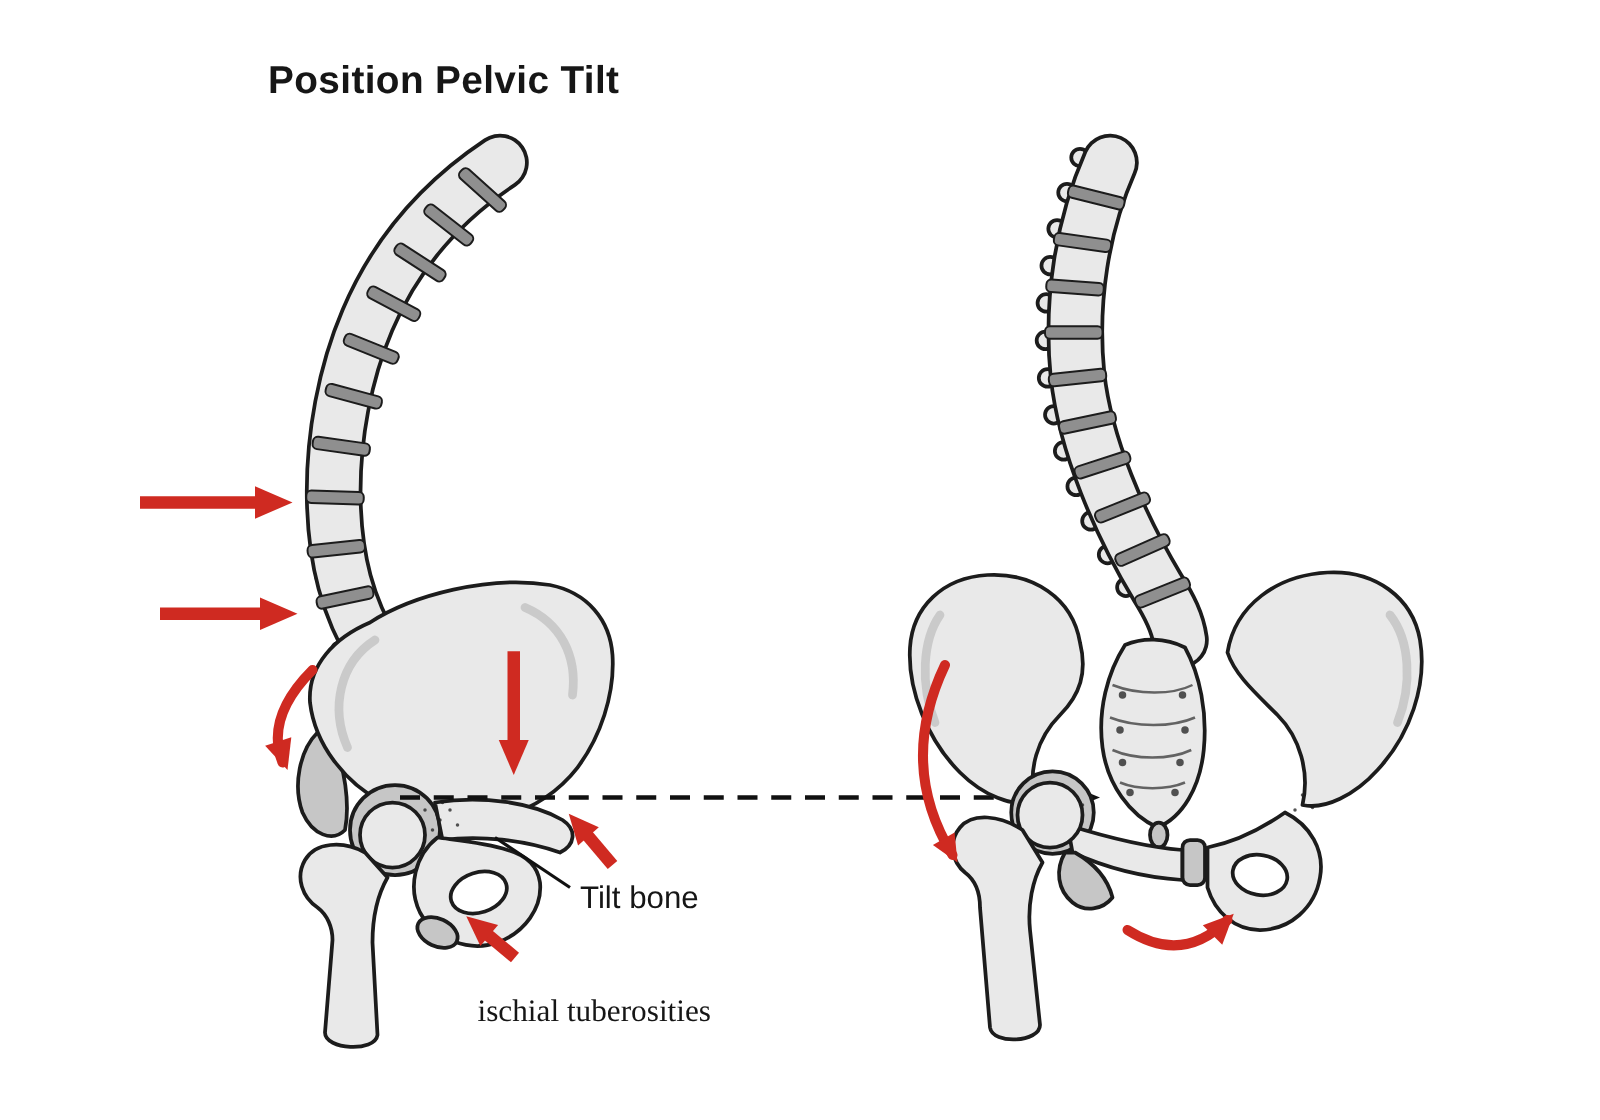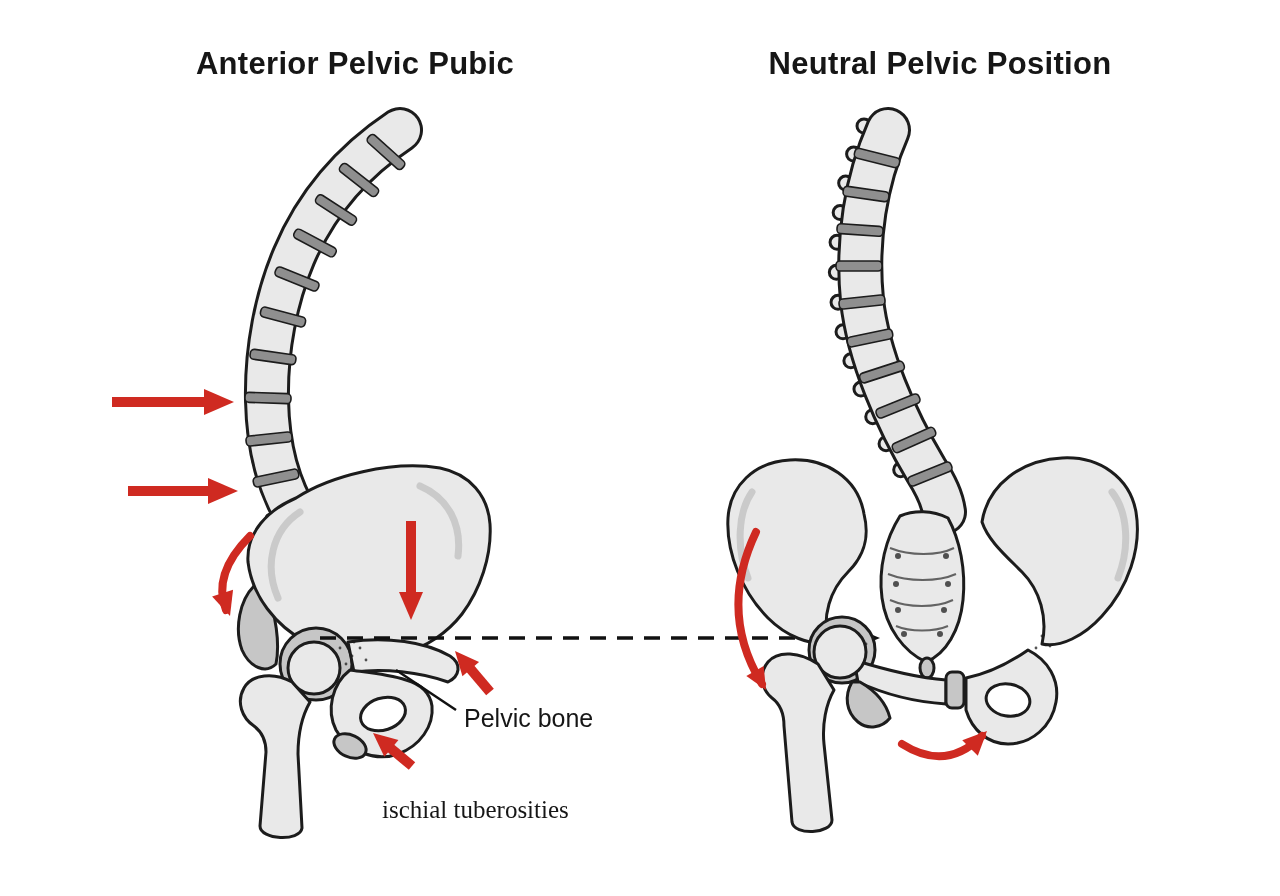--- a/index.html
+++ b/index.html
@@ -43,22 +43,21 @@
   .red-head{fill:var(--arrow-red);}
   .dashed{stroke:#111111;stroke-width:3.5;stroke-dasharray:16 11;fill:none;}
   .dash-head{fill:#111111;}
   .leader{stroke:#111111;stroke-width:2.5;}
 </style>
 </head>
 <body>
 
 <div class="canvas">
 
-  <div class="panel-title left">Anterior Pelvic Pubic</div>
-  <div class="panel-title right">Neutral Pelvic Position</div>
+  <div class="panel-title left">Position Pelvic Tilt</div>
 
   <svg width="1280" height="896" viewBox="0 0 1280 896">
 
     <g>
 
       <g>
         <path class="dots-dark" d="M 378 142 C 332 176 298 218 277 268 C 261 306 252 352 253 400 C 254 446 262 482 281 514"></path>
         <path class="dots-light" d="M 378 142 C 332 176 298 218 277 268 C 261 306 252 352 253 400 C 254 446 262 482 281 514"></path>
         <path class="spine-outline" d="M 400 130 C 352 162 316 204 294 256 C 276 298 266 350 267 400 C 268 448 278 486 300 522"></path>
         <path class="spine-fill" d="M 400 130 C 352 162 316 204 294 256 C 276 298 266 350 267 400 C 268 448 278 486 300 522"></path>
@@ -208,16 +207,16 @@
           <polygon class="red-head" points="0,0 -22,-10 -22,10" transform="translate(766,690) rotate(60)"></polygon>
         </g>
         <g>
           <path class="red-curve" d="M 902 744 Q 946 772 982 736"></path>
           <polygon class="red-head" points="0,0 -24,-11 -24,11" transform="translate(987,731) rotate(-45)"></polygon>
         </g>
       </g>
     </g>
   </svg>
 
-  <div class="anno-label pubic">Pelvic bone</div>
+  <div class="anno-label pubic">Tilt bone</div>
   <div class="anno-label ischial">ischial tuberosities</div>
 
 </div>
 
 </body></html>

